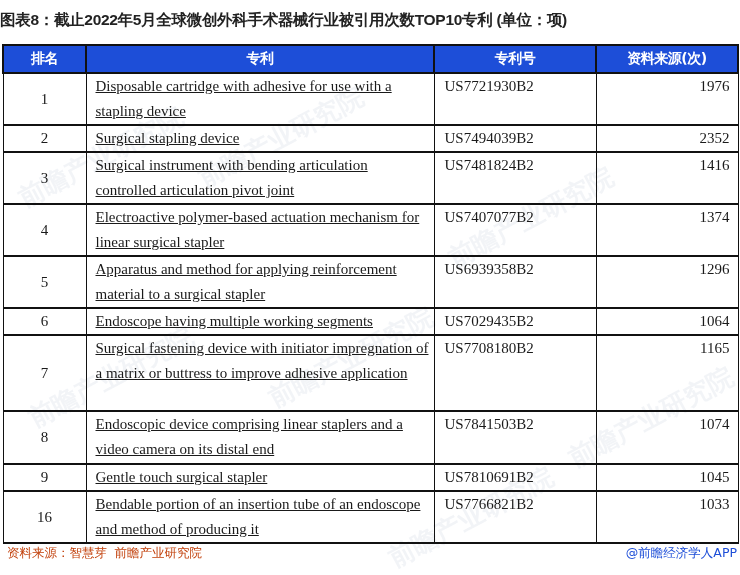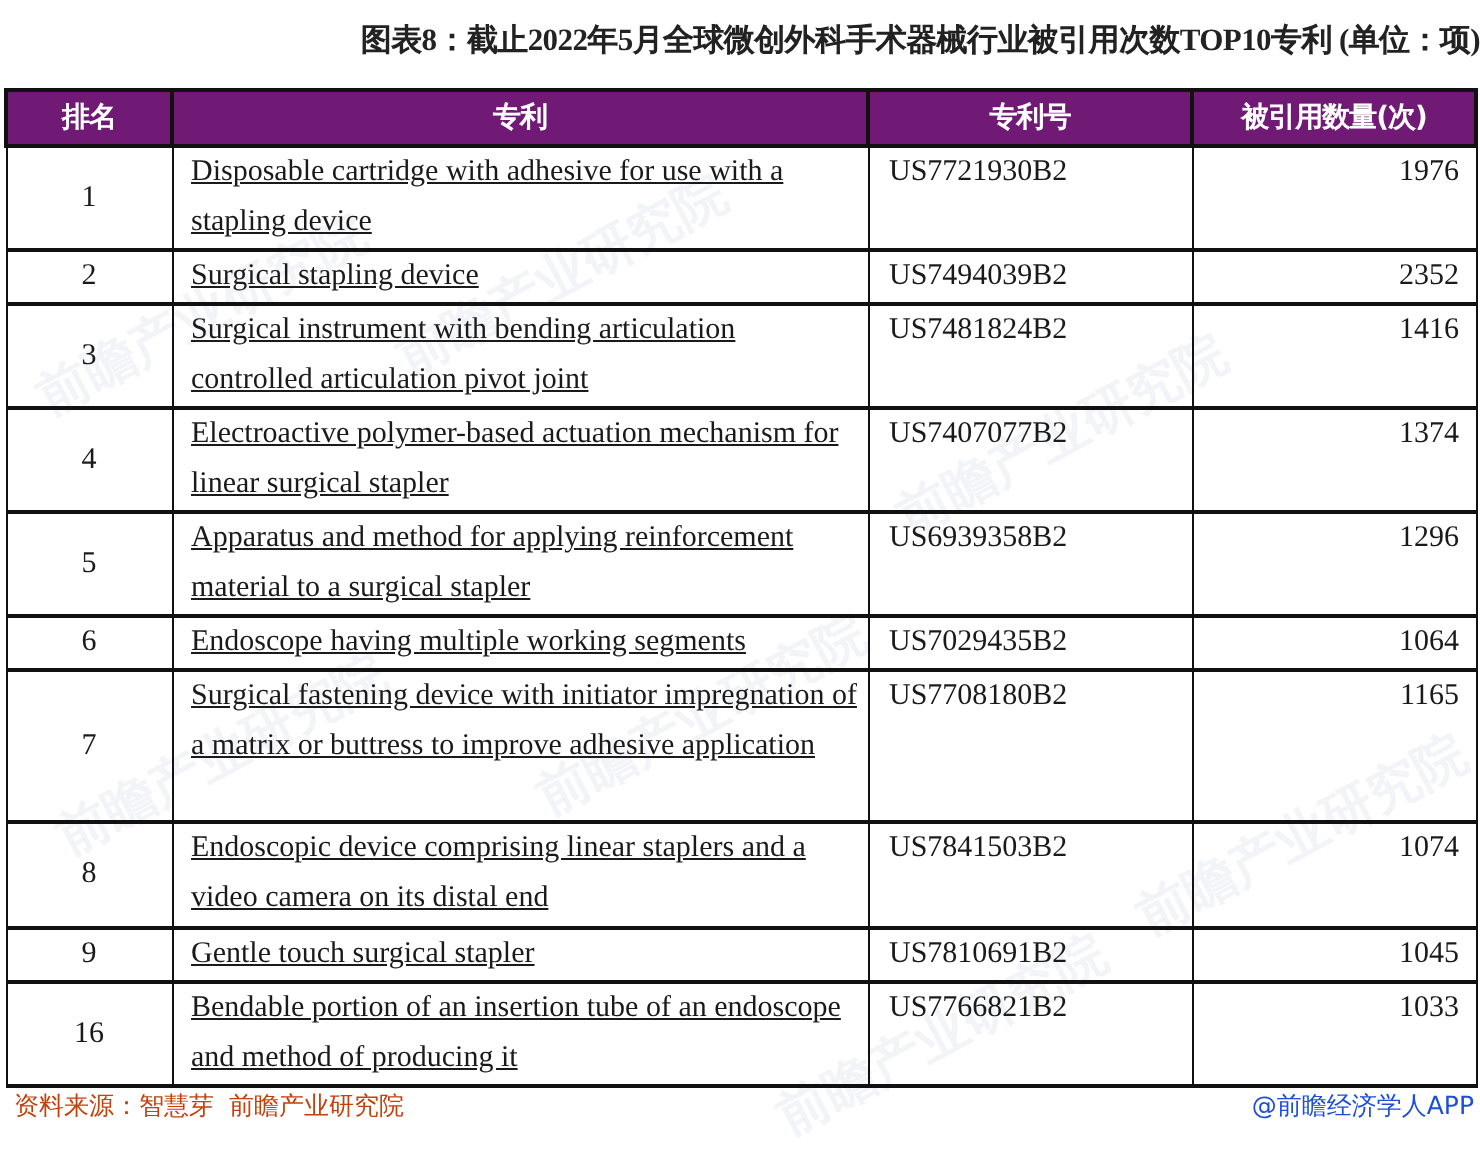--- a/index.html
+++ b/index.html
@@ -1,19 +1,19 @@
 <!DOCTYPE html>
 <html><head>
 <meta charset="utf-8">
 <style>
   html, body { margin: 0; padding: 0; background: #ffffff; }
   body { width: 740px; height: 575px; position: relative; overflow: hidden; font-family: "Liberation Serif", serif; color: #1a1a1a; }
-  .title { position: absolute; left: 0; top: 10px; width: 740px; text-align: right; font-family: Liberation Serif, serif; font-weight: bold; font-size: 15.5px; color: #222; letter-spacing: -0.3px; }
+  .title { position: absolute; left: 0; top: 10px; width: 740px; text-align: left; font-family: Liberation Sans, sans-serif; font-weight: bold; font-size: 15.5px; color: #222; letter-spacing: -0.3px; }
   table.patents { position: absolute; left: 2px; top: 44px; width: 735px; border-collapse: collapse; table-layout: fixed; }
-  table.patents th { background: #701a75; color: #ffffff; font-family: "DejaVu Sans", sans-serif; font-weight: bold; font-size: 14px; height: 26px; padding: 0; text-align: center; border: 2px solid #111; border-top: 2px solid #111; letter-spacing: -0.5px; }
+  table.patents th { background: #1d4ed8; color: #ffffff; font-family: "DejaVu Sans", sans-serif; font-weight: bold; font-size: 14px; height: 26px; padding: 0; text-align: center; border: 2px solid #111; border-top: 2px solid #111; letter-spacing: -0.5px; }
   table.patents td { border-left: 1.5px solid #111; border-right: 1.5px solid #111; border-top: 2.5px solid #111; border-bottom: 2.5px solid #111; font-size: 15px; line-height: 25px; vertical-align: top; padding: 0; }
   td.rank { text-align: center; vertical-align: middle !important; }
   td.name { padding-left: 9px !important; padding-right: 4px !important; text-decoration: underline; }
   td.num { padding-left: 10px !important; }
   td.count { text-align: right; padding-right: 8px !important; }
   .source { position: absolute; left: 7px; top: 545px; font-family: Liberation Mono, monospace; font-size: 12.5px; color: #c2410c; }
   .credit { position: absolute; right: 3px; top: 545px; font-family: "DejaVu Sans", sans-serif; font-size: 12.5px; color: #1d4ed8; }
   .wm { position: absolute; font-family: "DejaVu Sans", sans-serif; font-weight: bold; font-size: 26px; color: rgba(160,175,195,0.14); transform: rotate(-28deg); pointer-events: none; white-space: nowrap; }
 </style>
 </head>
@@ -34,21 +34,21 @@
     <col style="width:83px">
     <col style="width:348px">
     <col style="width:162px">
     <col style="width:142px">
   </colgroup>
   <thead>
     <tr>
       <th>排名</th>
       <th>专利</th>
       <th>专利号</th>
-      <th>被引用数量(次)</th>
+      <th>资料来源(次)</th>
     </tr>
   </thead>
   <tbody>
     <tr style="height:50px">
       <td class="rank">1</td>
       <td class="name">Disposable cartridge with adhesive for use with a stapling device</td>
       <td class="num">US7721930B2</td>
       <td class="count">1976</td>
     </tr>
     <tr style="height:26px">

